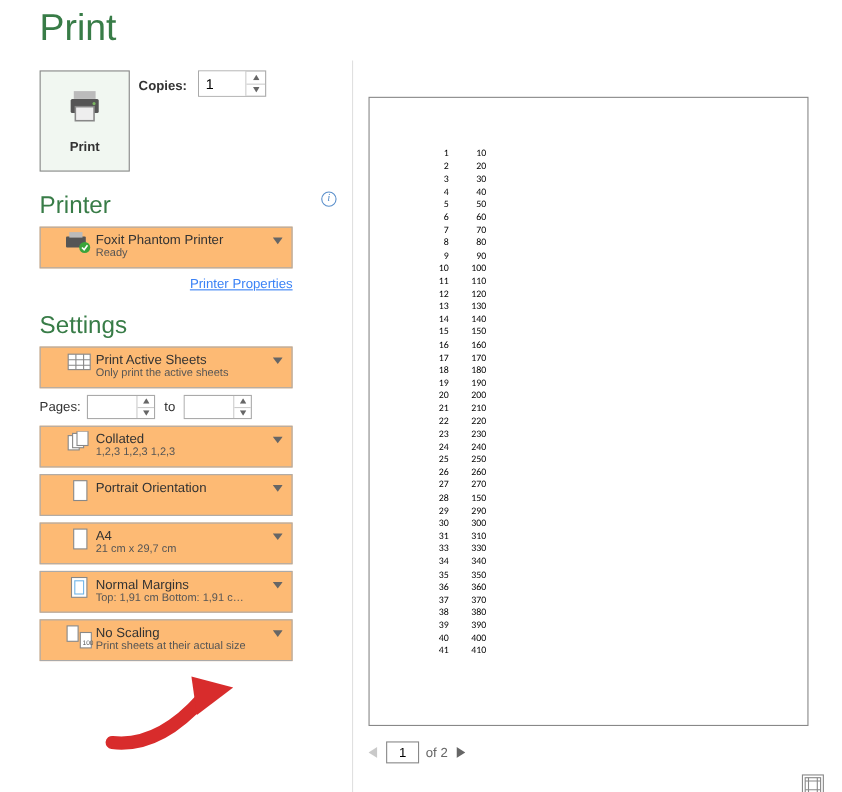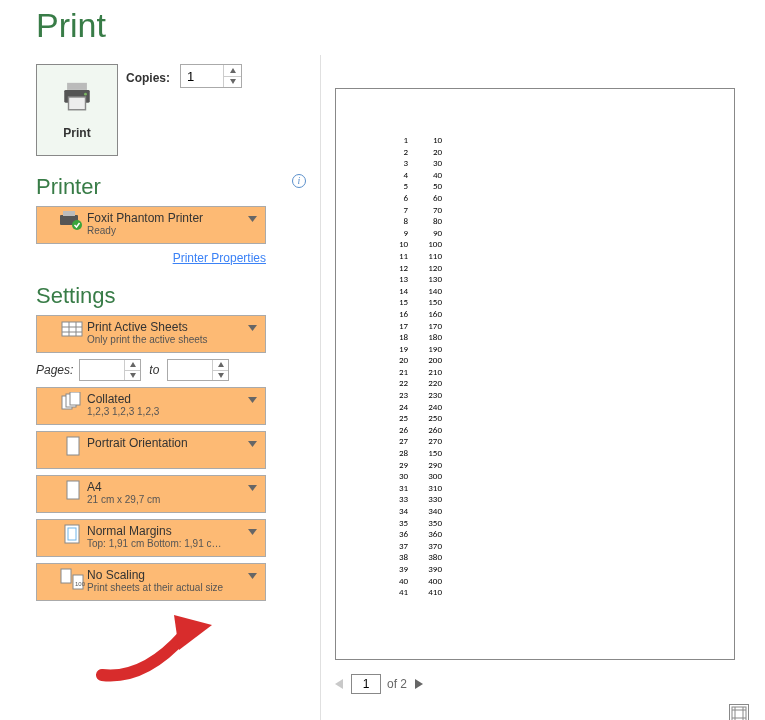--- a/index.html
+++ b/index.html
@@ -135,21 +135,21 @@
     cursor:pointer;
   }
 
   .pages-row {
     width: 230px;
     display: flex;
     align-items: center;
     margin-top: 6px;
     margin-bottom: 6px;
   }
-  .pages-row .lbl { font-size:12px; color:#333; margin-right:6px;font-style:italic; }
+  .pages-row .lbl { font-size:12px; color:#333; margin-right:6px; }
   .small-spin {
     height: 22px;
     border:1px solid #AAA;
     background:#fff;
     width: 62px;
     display:flex;
   }
   .small-spin input { border:none; width:44px; padding:0 4px; font-size:12px; outline:none; }
 
   .settings-stack .dropdown { margin-top:6px; }

